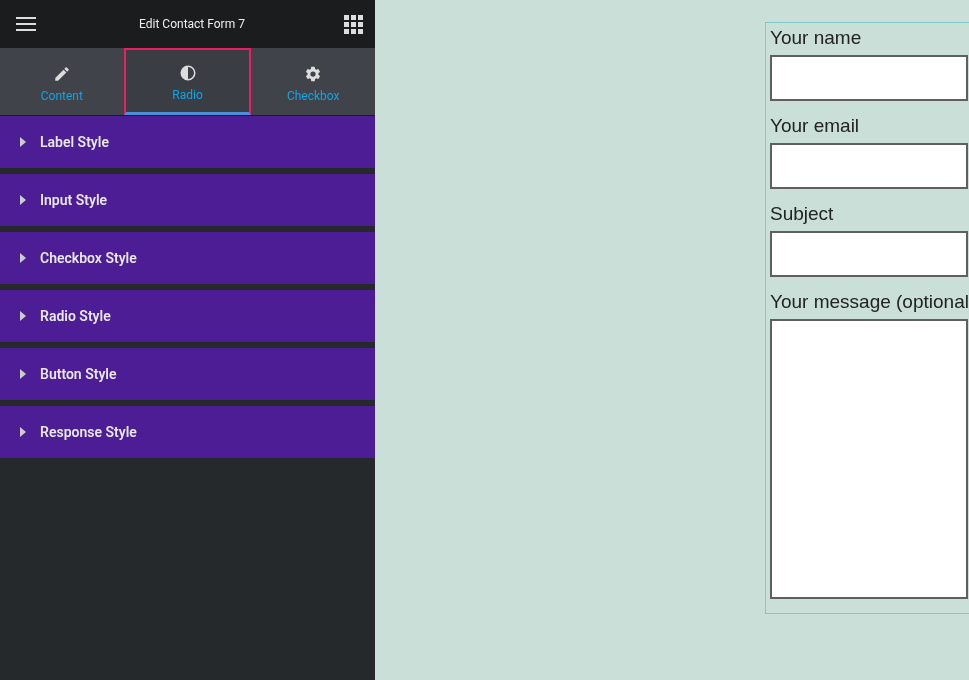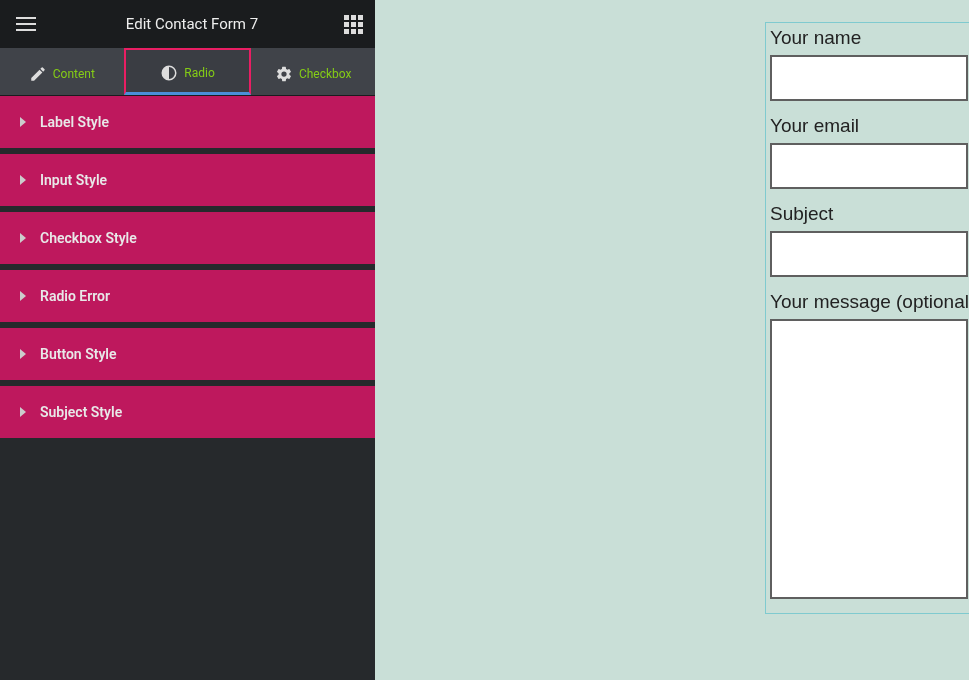--- a/index.html
+++ b/index.html
@@ -29,43 +29,43 @@
       padding: 0 12px;
       color: #e0e0e0;
     }
     
     .hamburger { display: flex; flex-direction: column; gap: 4px; cursor: pointer; padding: 4px; }
     .hamburger span { width: 20px; height: 2px; background: #ddd; }
     
     .header-title {
       flex: 1;
       text-align: center;
-      font-size: 15px;
+      font-size: 12px;
       font-weight: 400;
       color: #eee;
     }
     
     .apps-grid { display: grid; grid-template-columns: repeat(3,5px); grid-template-rows: repeat(3,5px); gap: 2px; cursor: pointer; }
     .apps-grid span { background: #ddd; }
     
     .tabs {
       display: flex;
       background: #404349;
       border-bottom: 1px solid #1a1c1e;
     }
     
     .tab {
       flex: 1;
       display: flex;
-      flex-direction: row;
+      flex-direction: column;
       align-items: center;
       justify-content: center;
       padding: 14px 0 10px 0;
       cursor: pointer;
-      color: #84cc16;
+      color: #0ea5e9;
       gap: 6px;
       position: relative;
     }
     
     .tab.active {
       border: 2px solid #e91e63;
       border-bottom: 3px solid #4a8fd8;
       background: #3a3d43;
     }
     
@@ -73,21 +73,21 @@
     
     .tab-icon { width: 18px; height: 18px; fill: #ddd; }
     
     .sections {
       flex: 1;
       overflow-y: auto;
       background: #26292c;
     }
     
     .section-item {
-      background: #be185d;
+      background: #4c1d95;
       margin-bottom: 6px;
       padding: 18px 20px;
       display: flex;
       align-items: center;
       gap: 14px;
       cursor: pointer;
       color: #e8e8e8;
       font-size: 14px;
       font-weight: 600;
     }
@@ -211,29 +211,29 @@
     <div class="section-item">
       <span class="caret"></span>
       <span>Input Style</span>
     </div>
     <div class="section-item">
       <span class="caret"></span>
       <span>Checkbox Style</span>
     </div>
     <div class="section-item">
       <span class="caret"></span>
-      <span>Radio Error</span>
+      <span>Radio Style</span>
     </div>
     <div class="section-item">
       <span class="caret"></span>
       <span>Button Style</span>
     </div>
     <div class="section-item">
       <span class="caret"></span>
-      <span>Subject Style</span>
+      <span>Response Style</span>
     </div>
   </div>
 
   <div class="collapse-handle">
     <span class="chev"></span>
   </div>
 </div>
 
 <div class="canvas">
   <div class="form-preview">

